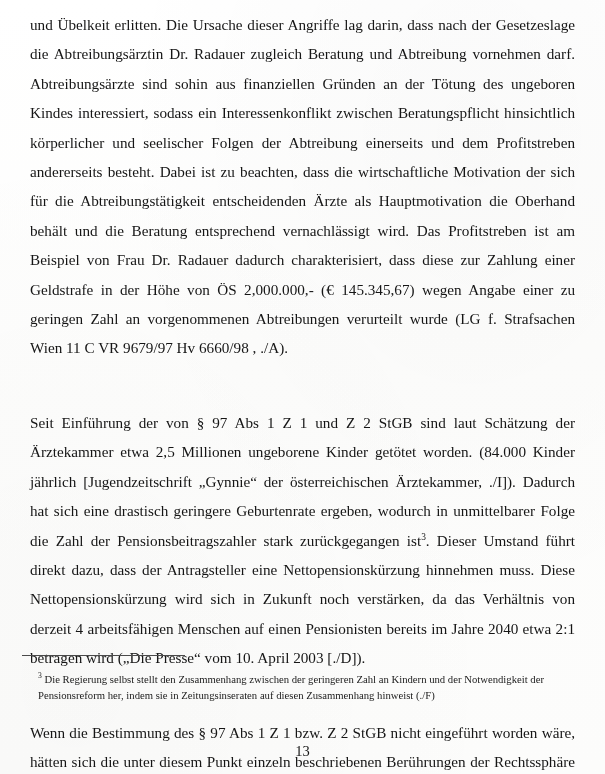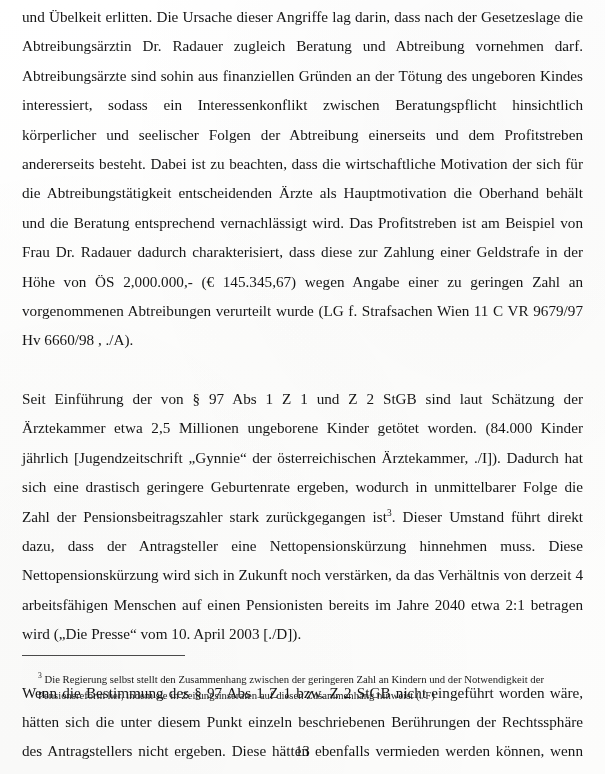--- a/index.html
+++ b/index.html
@@ -40,21 +40,21 @@
     left: 22px;
     top: 0;
     width: 561px;
     z-index: 1;
   }
   .para {
     text-align: justify;
     text-justify: inter-word;
     font-size: 15.2px;
     line-height: 29.4px;
-    margin: 0;
+    margin: 8px;
     hyphens: none;
   }
   .para.first {
     padding-top: 2px;
   }
   .gap {
     height: 29px;
   }
   sup.fn {
     font-size: 0.62em;

